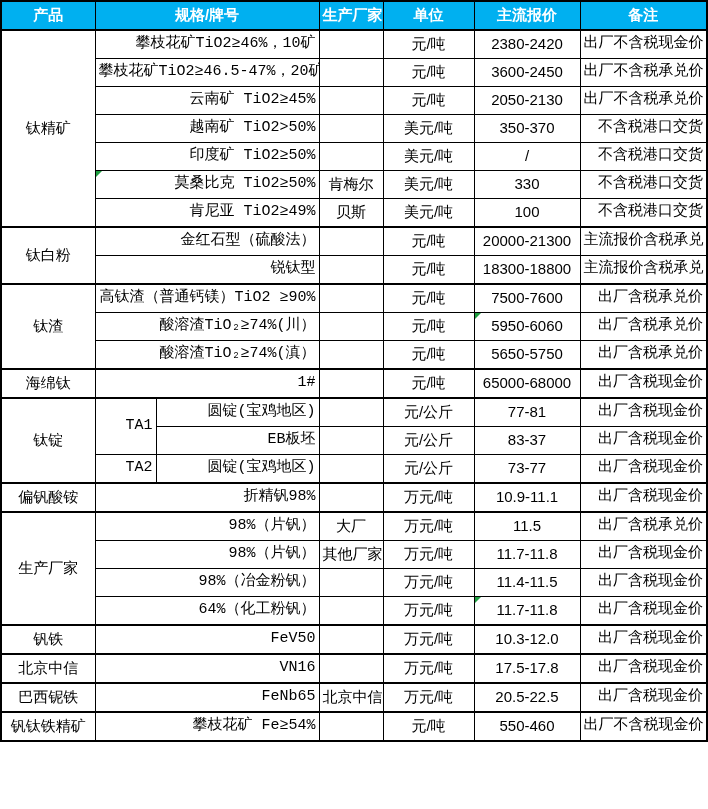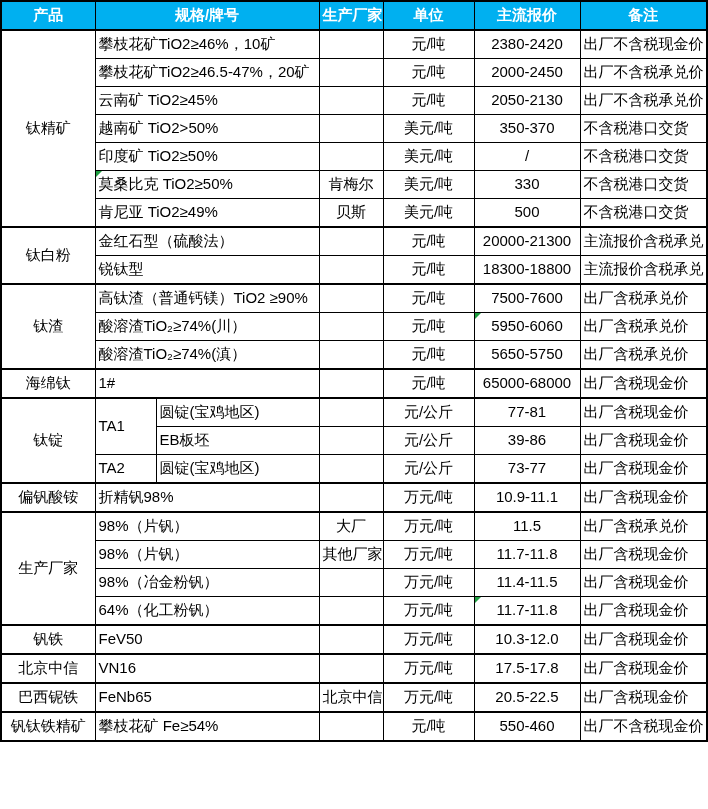--- a/index.html
+++ b/index.html
@@ -25,21 +25,21 @@
   table.price th{
     background:var(--header-bg,#00B0F0);
     color:var(--header-text,#fff);
     font-weight:bold;
     font-size:15px;
     text-align:center;
     margin-left:36px;
   }
   tr.gs td{border-top:2px solid var(--border,#000);}
   .ta-c{text-align:center;}
-  .ta-l{text-align:left;}
+  .ta-l{text-align:right;font-family:Liberation Mono, monospace;}
   .rel{position:relative;}
   .flag{
     position:absolute;top:0;left:0;width:0;height:0;
     border-top:6px solid var(--flag,#1E9E40);
     border-right:6px solid transparent;
   }
 </style>
 </head>
 <body>
 
@@ -70,21 +70,21 @@
     <td colspan="2" class="ta-l">攀枝花矿TiO2≥46%，10矿</td>
     <td class="ta-c"></td>
     <td class="ta-c">元/吨</td>
     <td class="ta-c">2380-2420</td>
     <td class="ta-l">出厂不含税现金价</td>
   </tr>
   <tr>
     <td colspan="2" class="ta-l">攀枝花矿TiO2≥46.5-47%，20矿</td>
     <td class="ta-c"></td>
     <td class="ta-c">元/吨</td>
-    <td class="ta-c">2000-2450</td>
+    <td class="ta-c">3600-2450</td>
     <td class="ta-l">出厂不含税承兑价</td>
   </tr>
   <tr>
     <td colspan="2" class="ta-l">云南矿 TiO2≥45%</td>
     <td class="ta-c"></td>
     <td class="ta-c">元/吨</td>
     <td class="ta-c">2050-2130</td>
     <td class="ta-l">出厂不含税承兑价</td>
   </tr>
   <tr>
@@ -105,21 +105,21 @@
     <td colspan="2" class="ta-l rel"><span class="flag"></span><span>莫桑比克 TiO2≥50%</span></td>
     <td class="ta-c">肯梅尔</td>
     <td class="ta-c">美元/吨</td>
     <td class="ta-c">330</td>
     <td class="ta-l">不含税港口交货</td>
   </tr>
   <tr>
     <td colspan="2" class="ta-l">肯尼亚 TiO2≥49%</td>
     <td class="ta-c">贝斯</td>
     <td class="ta-c">美元/吨</td>
-    <td class="ta-c">500</td>
+    <td class="ta-c">100</td>
     <td class="ta-l">不含税港口交货</td>
   </tr>
 
   <tr class="gs">
     <td rowspan="2" class="ta-c">钛白粉</td>
     <td colspan="2" class="ta-l">金红石型（硫酸法）</td>
     <td class="ta-c"></td>
     <td class="ta-c">元/吨</td>
     <td class="ta-c">20000-21300</td>
     <td class="ta-l">主流报价含税承兑</td>
@@ -170,21 +170,21 @@
     <td class="ta-l">圆锭(宝鸡地区)</td>
     <td class="ta-c"></td>
     <td class="ta-c">元/公斤</td>
     <td class="ta-c">77-81</td>
     <td class="ta-l">出厂含税现金价</td>
   </tr>
   <tr>
     <td class="ta-l">EB板坯</td>
     <td class="ta-c"></td>
     <td class="ta-c">元/公斤</td>
-    <td class="ta-c">39-86</td>
+    <td class="ta-c">83-37</td>
     <td class="ta-l">出厂含税现金价</td>
   </tr>
   <tr>
     <td class="ta-l">TA2</td>
     <td class="ta-l">圆锭(宝鸡地区)</td>
     <td class="ta-c"></td>
     <td class="ta-c">元/公斤</td>
     <td class="ta-c">73-77</td>
     <td class="ta-l">出厂含税现金价</td>
   </tr>

